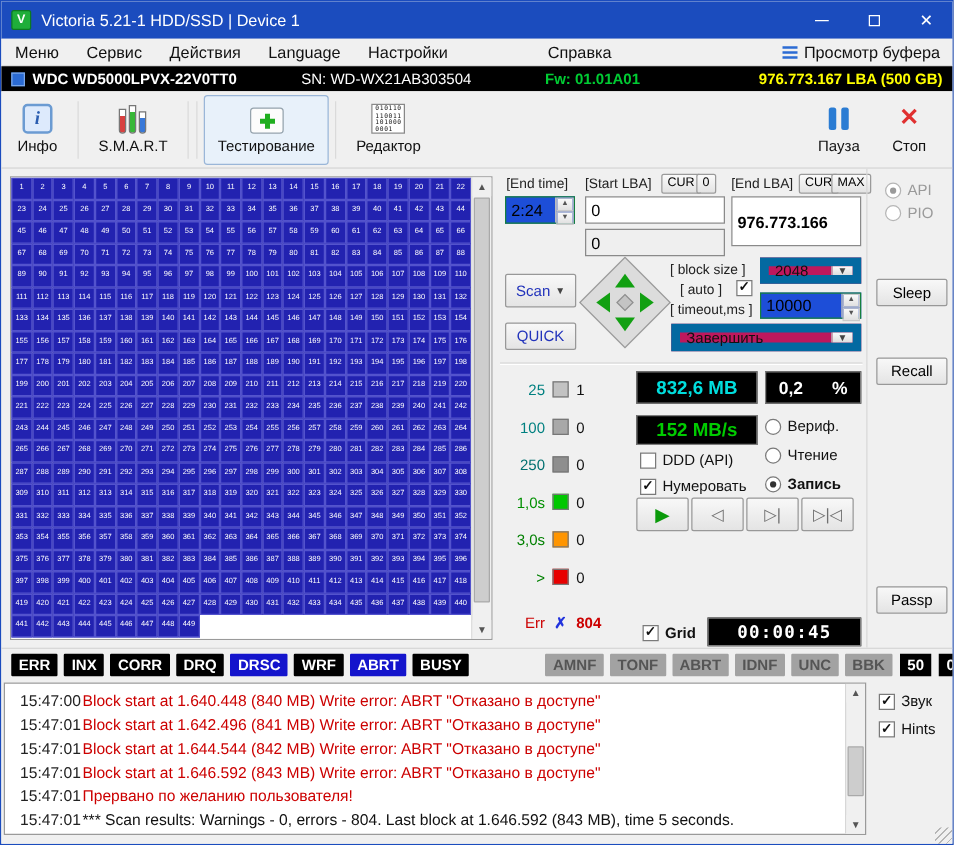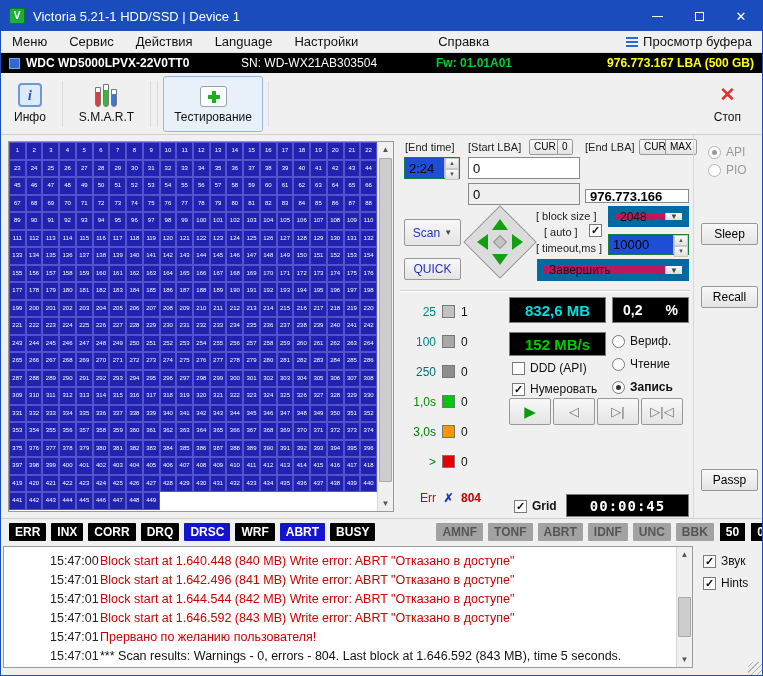--- a/index.html
+++ b/index.html
@@ -154,21 +154,21 @@
   .led.blue { background:#1414cc; color:#fff; }
   .led.dim { background:#a2a2a2; color:#555; }
   .led-right { margin-left:56px; display:flex; }
   .led-regs { margin-left:auto; margin-right:9px; display:flex; }
   .reg { background:#000; color:#fff; font-weight:bold; font-size:12px; padding:2px 6px; margin-left:6px; }
 
   
   .logwrap { position:relative; height:133px; background:#f0f0f0; }
   .logpanel { position:absolute; left:2px; top:2px; width:690px; height:122px; background:#fff; border:1px solid #9a9a9a; overflow:hidden; }
   .log-list { padding:4px 0 0 0; }
-  .log-row { display:flex; height:19px; align-items:center; font-size:12.5px;margin-left:34px; }
+  .log-row { display:flex; height:19px; align-items:center; font-size:12.5px; }
   .log-time { width:62px; padding-left:12px; color:#222; flex:none; }
   .log-text { white-space:nowrap; color:#111; }
   .log-row.err .log-text { color:#cc0000; }
   .logside { position:absolute; left:694px; top:0; width:68px; height:133px; }
   .grip { position:absolute; right:1px; bottom:1px; width:14px; height:14px;
           background:repeating-linear-gradient(135deg, transparent 0 3px, #b5b5b5 3px 4px); }
 </style>
 </head>
 <body>
 
@@ -229,21 +229,32 @@
         </span>
       <span class="tool-label">S.M.A.R.T</span>
     </div>
     <div class="tool-sep"></div>
     <div class="tool-sep"></div>
     <div class="tool-btn active">
       <span class="ic-aid"></span>
       <span class="tool-label">Тестирование</span>
     </div>
     <div class="tool-sep"></div>
+    <div class="tool-btn">
+      <span class="ic-bin">010110 110011 101000 0001</span>
+      <span class="tool-label">Редактор</span>
+    </div>
     <div class="tool-right">
+      <div class="tool-btn">
+        <span class="ic-pause">
+            <i></i>
+            <i></i>
+          </span>
+        <span class="tool-label">Пауза</span>
+      </div>
       <div class="tool-btn">
         <span class="ic-stop">✕</span>
         <span class="tool-label">Стоп</span>
       </div>
     </div>
   </div>
 
   <div class="main">
 
     <div class="grid-panel">
@@ -714,21 +725,21 @@
     <button class="chip-btn" style="left:664px;top:4px;">MAX</button>
 
     <div class="spin" style="left:403px;top:22px;width:56px;height:22px;">
       <input value="2:24" style="">
       <span class="spin-btns">
           <b>▲</b>
           <b>▼</b>
         </span>
     </div>
     <input class="tfield" style="left: 467px; top: 22px; width: 112px; height: 22px;" value="0">
-    <input class="tfield bold" style="left: 584px; top: 22px; width: 104px; height: 14px; margin-top: 32px;" value="976.773.166">
+    <input class="tfield bold" style="left: 584px; top: 22px; width: 104px; height: 40px;" value="976.773.166">
     <input class="tfield gray" style="left: 467px; top: 48px; width: 112px; height: 22px;" readonly="" value="0">
 
     <button class="push-btn" style="left:403px;top:84px;width:57px;height:27px;">
       <span class="blue-text">Scan</span>
       <span style="font-size:8px;color:#444;margin-left:4px;">▼</span>
     </button>
     <button class="push-btn" style="left:403px;top:123px;width:57px;height:22px;">
       <span class="blue-text">QUICK</span>
     </button>
 

